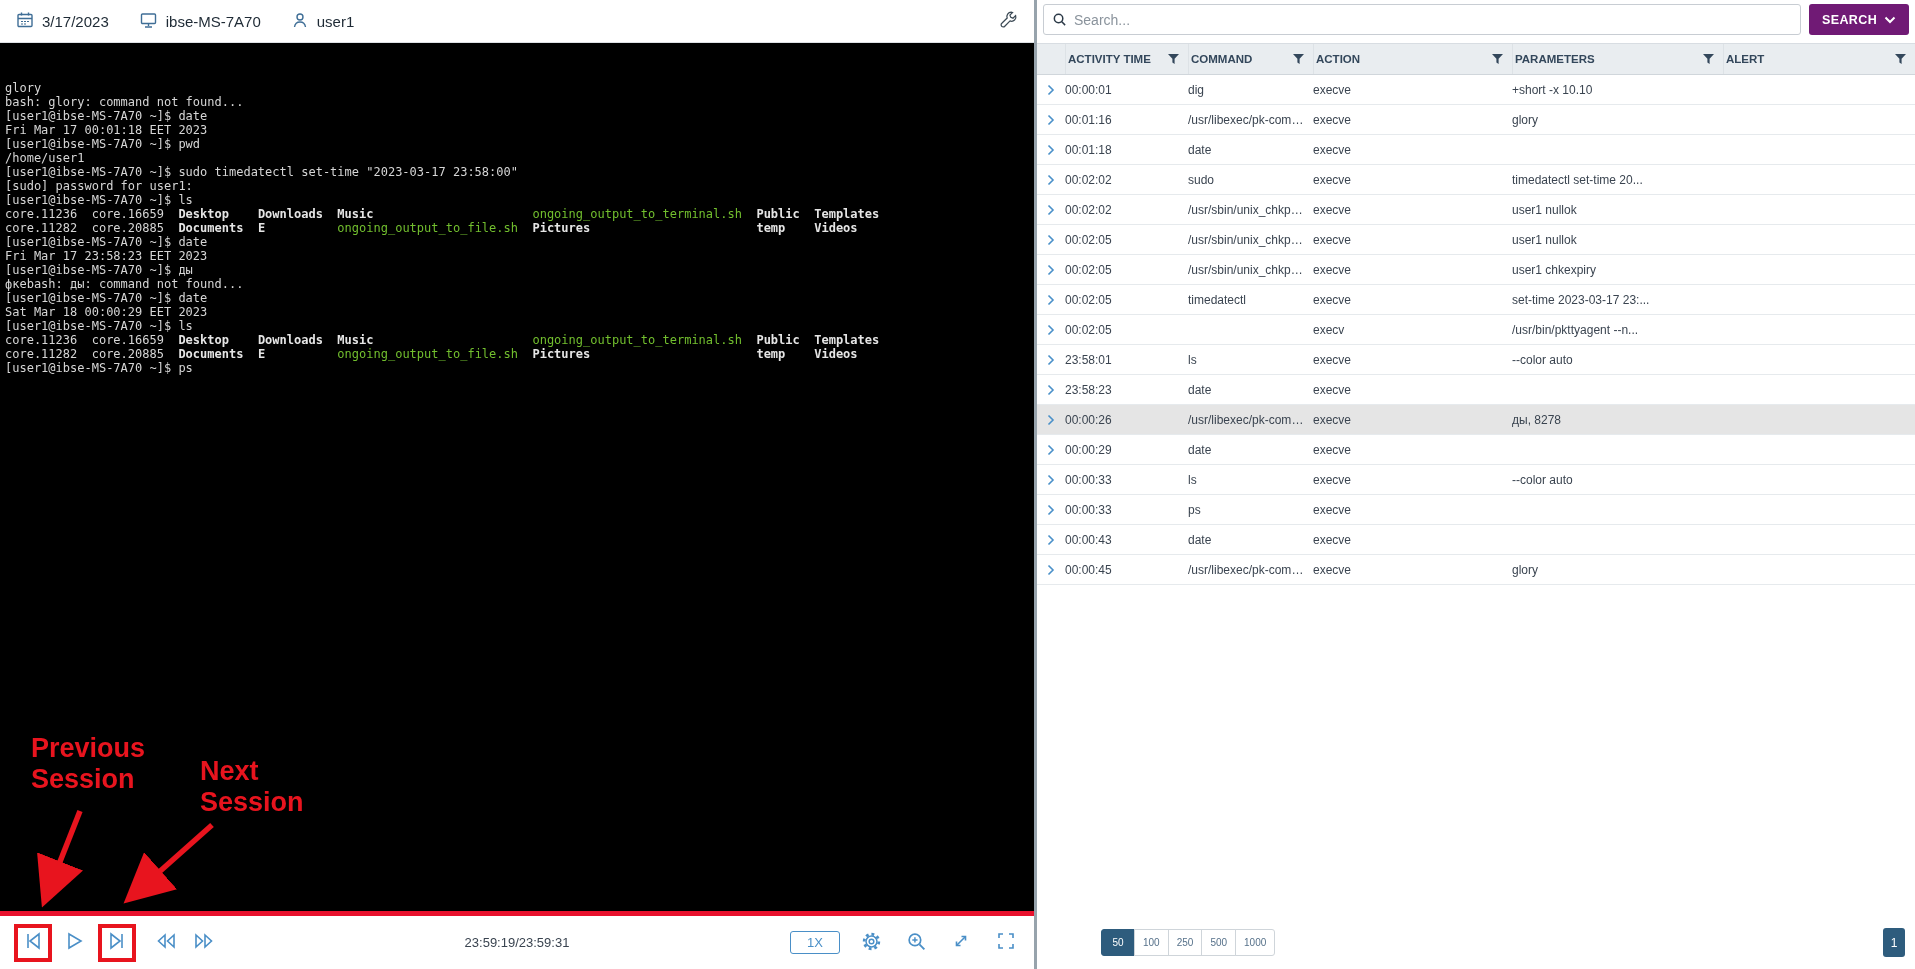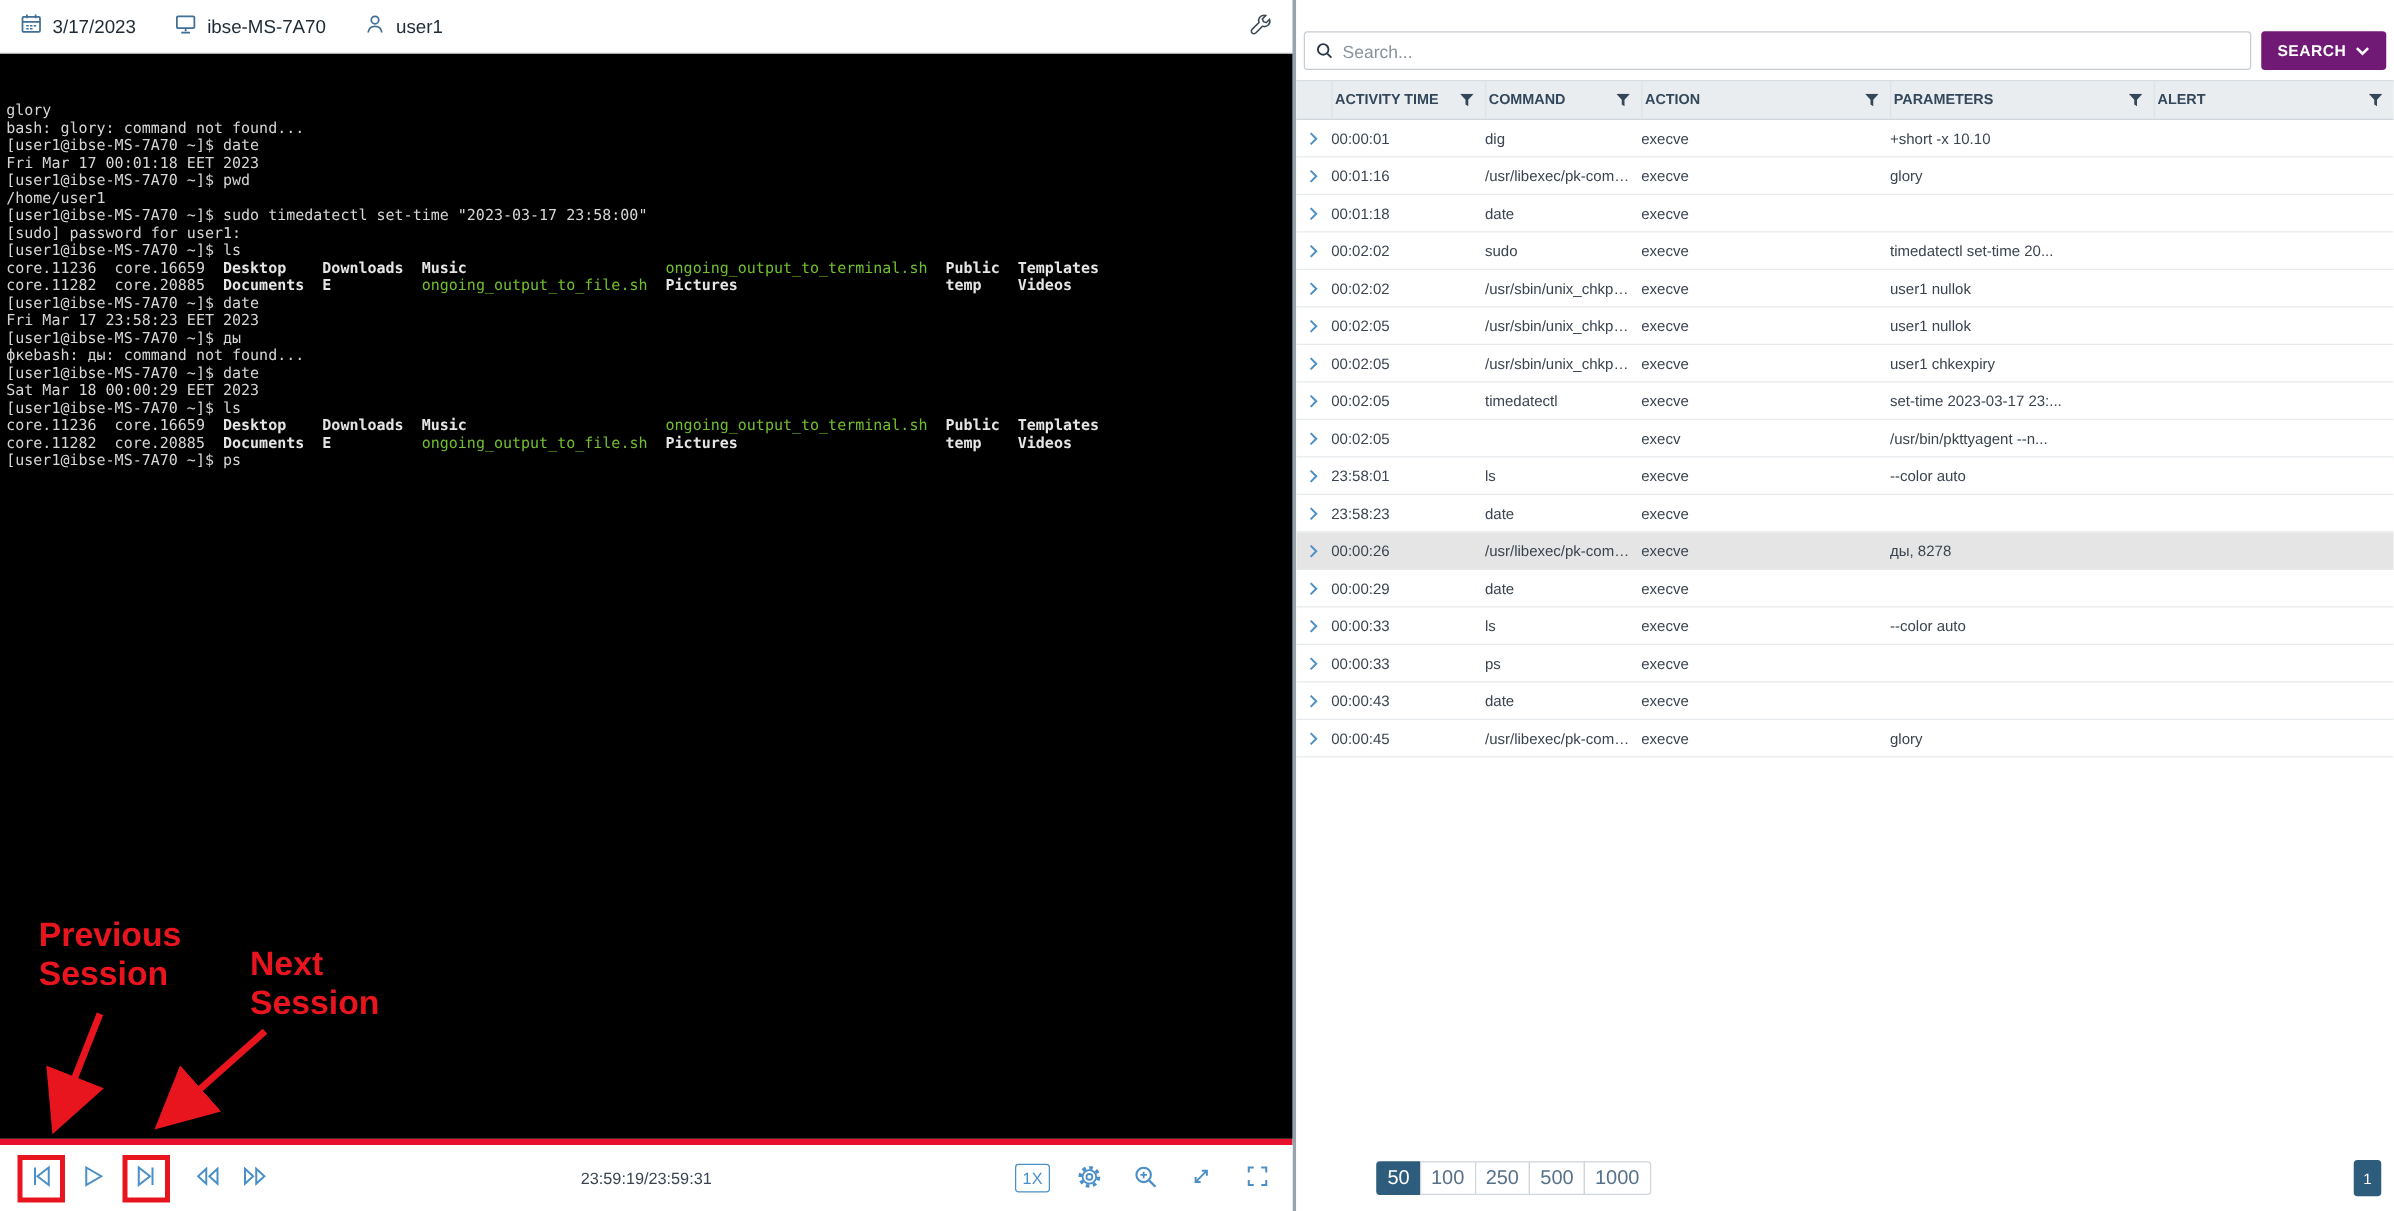--- a/index.html
+++ b/index.html
@@ -29,28 +29,28 @@
 
   .control-bar { height:53px; background:#fff; display:flex; align-items:center;
                  padding:0 14px; position:relative; flex:0 0 auto; }
   .ctl { background:none; border:none; cursor:pointer; display:flex; align-items:center; justify-content:center;
          width:28px; height:28px; padding:0; }
   .redbox { border:4px solid #e8141e; padding:1px; display:flex; margin-right:8px; }
   .ctl-gap { margin-right:10px; }
   .time-label { position:absolute; left:0; right:0; text-align:center; font-size:13px; color:#3a4450; pointer-events:none; }
   .right-ctls { margin-left:auto; display:flex; align-items:center; gap:17px; }
   .speed-btn { border:1px solid #4a8fc7; color:#4a8fc7; background:#fff; border-radius:3px;
-               font-size:13px; padding:3px 5px; cursor:pointer; font-family:inherit;text-align:right; }
+               font-size:13px; padding:3px 16px; cursor:pointer; font-family:inherit;text-align:right; }
 
   
   .divider { width:3px; background:#97a3ac; flex:0 0 auto; }
 
   
   .right-pane { flex:1; display:flex; flex-direction:column; background:#fff; position:relative; }
-  .search-row { padding:25px 6px 8px 6px; display:flex; gap:8px; flex:0 0 auto; }
+  .search-row { padding:4px 6px 8px 6px; display:flex; gap:8px; flex:0 0 auto; }
   .search-wrap { position:relative; flex:1; }
   .search-wrap svg { position:absolute; left:9px; top:8px; }
   .search-input { width:100%; height:31px; border:1px solid #c8cdd3; border-radius:3px;
                   padding:0 8px 0 30px; font-size:14px; font-family:inherit; color:#2b3947; outline:none; }
   .search-input::placeholder { color:#8a939c; }
   .search-btn { width:100px; height:31px; background:#701a75; border:none; border-radius:3px; color:#fff;
                 font-weight:bold; font-size:12.5px; letter-spacing:0.4px; display:flex; align-items:center;
                 justify-content:center; gap:7px; cursor:pointer; font-family:inherit; }
 
   .grid-cols { display:grid; grid-template-columns:28px 123px 125px 199px 211px 1fr; }
@@ -62,21 +62,21 @@
 
   .tbody { flex:1 1 auto; overflow:hidden; }
   .trow { height:30px; align-items:center; border-bottom:1px solid #e6eaed; font-size:12px; color:#3a4450; cursor:pointer; }
   .trow.hl { background:#e5e5e5; }
   .cell { padding-right:8px; overflow:hidden; text-overflow:ellipsis; white-space:nowrap; }
   .chev { display:flex; justify-content:center; padding:0; }
 
   .bottom-bar { height:53px; display:flex; align-items:center; padding:0 10px 0 64px; flex:0 0 auto; }
   .pg-group { display:flex; }
   .pgbtn { min-width:34px; height:27px; border:1px solid #cfd5da; background:#fff; color:#56718a;
-           font-size:16px; padding:0 8px; margin-left:-1px; cursor:pointer; font-family:inherit; }
+           font-size:10px; padding:0 8px; margin-left:-1px; cursor:pointer; font-family:inherit; }
   .pgbtn:first-child { border-radius:3px 0 0 3px; margin-left:0; }
   .pgbtn:last-child { border-radius:0 3px 3px 0; }
   .pgbtn.sel { background:#2e5c7d; color:#fff; border-color:#2e5c7d; }
   .page-ind { margin-left:auto; width:22px; height:29px; background:#2e5c7d; color:#fff; border-radius:3px;
               display:flex; align-items:center; justify-content:center; font-size:12px; cursor:pointer; }
 </style>
 </head>
 <body>
 
 <div class="app">

